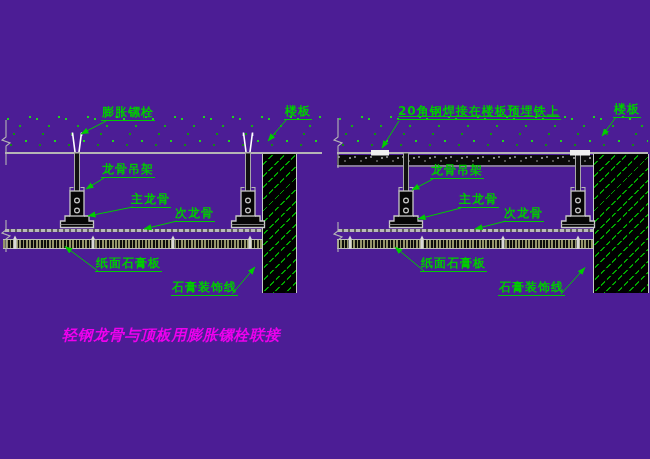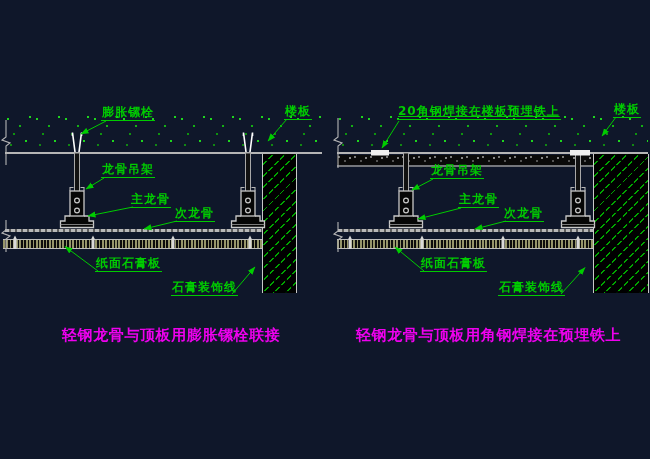--- a/index.html
+++ b/index.html
@@ -1,16 +1,16 @@
 <!DOCTYPE html>
 <html><head>
 <meta charset="utf-8">
 <style>
   html,body{margin:0;padding:0;background:#000;}
-  #canvas{position:relative;width:650px;height:459px;background:#0f172a;overflow:hidden;
+  #canvas{position:relative;width:650px;height:459px;background:#4c1d95;overflow:hidden;
           font-family:"DejaVu Sans",sans-serif;}
   
   .slab-dots{position:absolute;height:38px;top:114px;
     background-image:
       radial-gradient(circle at 3px 5px,  #1ed51e 0 1px, transparent 1.5px),
       radial-gradient(circle at 15px 12px,#14b014 0 1px, transparent 1.4px),
       radial-gradient(circle at 25px 3px, #1ed51e 0 .8px, transparent 1.2px),
       radial-gradient(circle at 9px 20px, #0f930f 0 .8px, transparent 1.2px),
       radial-gradient(circle at 21px 27px,#1ed51e 0 1px, transparent 1.4px),
       radial-gradient(circle at 6px 31px, #128a12 0 .7px, transparent 1px);
@@ -166,16 +166,15 @@
   <div class="lbl" style="left:171px;top:281px;">石膏装饰线</div>
 
   <div class="lbl" style="left:397px;top:105px;text-decoration:underline;">20角钢焊接在楼板预埋铁上</div>
   <div class="lbl" style="left:613px;top:103px;">楼板</div>
   <div class="lbl" style="left:430px;top:164px;">龙骨吊架</div>
   <div class="lbl" style="left:458px;top:193px;">主龙骨</div>
   <div class="lbl" style="left:503px;top:207px;">次龙骨</div>
   <div class="lbl" style="left:420px;top:257px;">纸面石膏板</div>
   <div class="lbl" style="left:498px;top:281px;">石膏装饰线</div>
 
-  <div class="title" style="left:62px;top:326px;">轻钢龙骨与顶板用膨胀镙栓联接</div>
-  <div class="title" style="left:356px;top:326px;">轻钢龙骨与顶板用角钢焊接在预埋铁上</div>
+  <div class="title" style="left:62px;top:326px;font-style:italic;">轻钢龙骨与顶板用膨胀镙栓联接</div>
 
 </div>
 
 </body></html>

